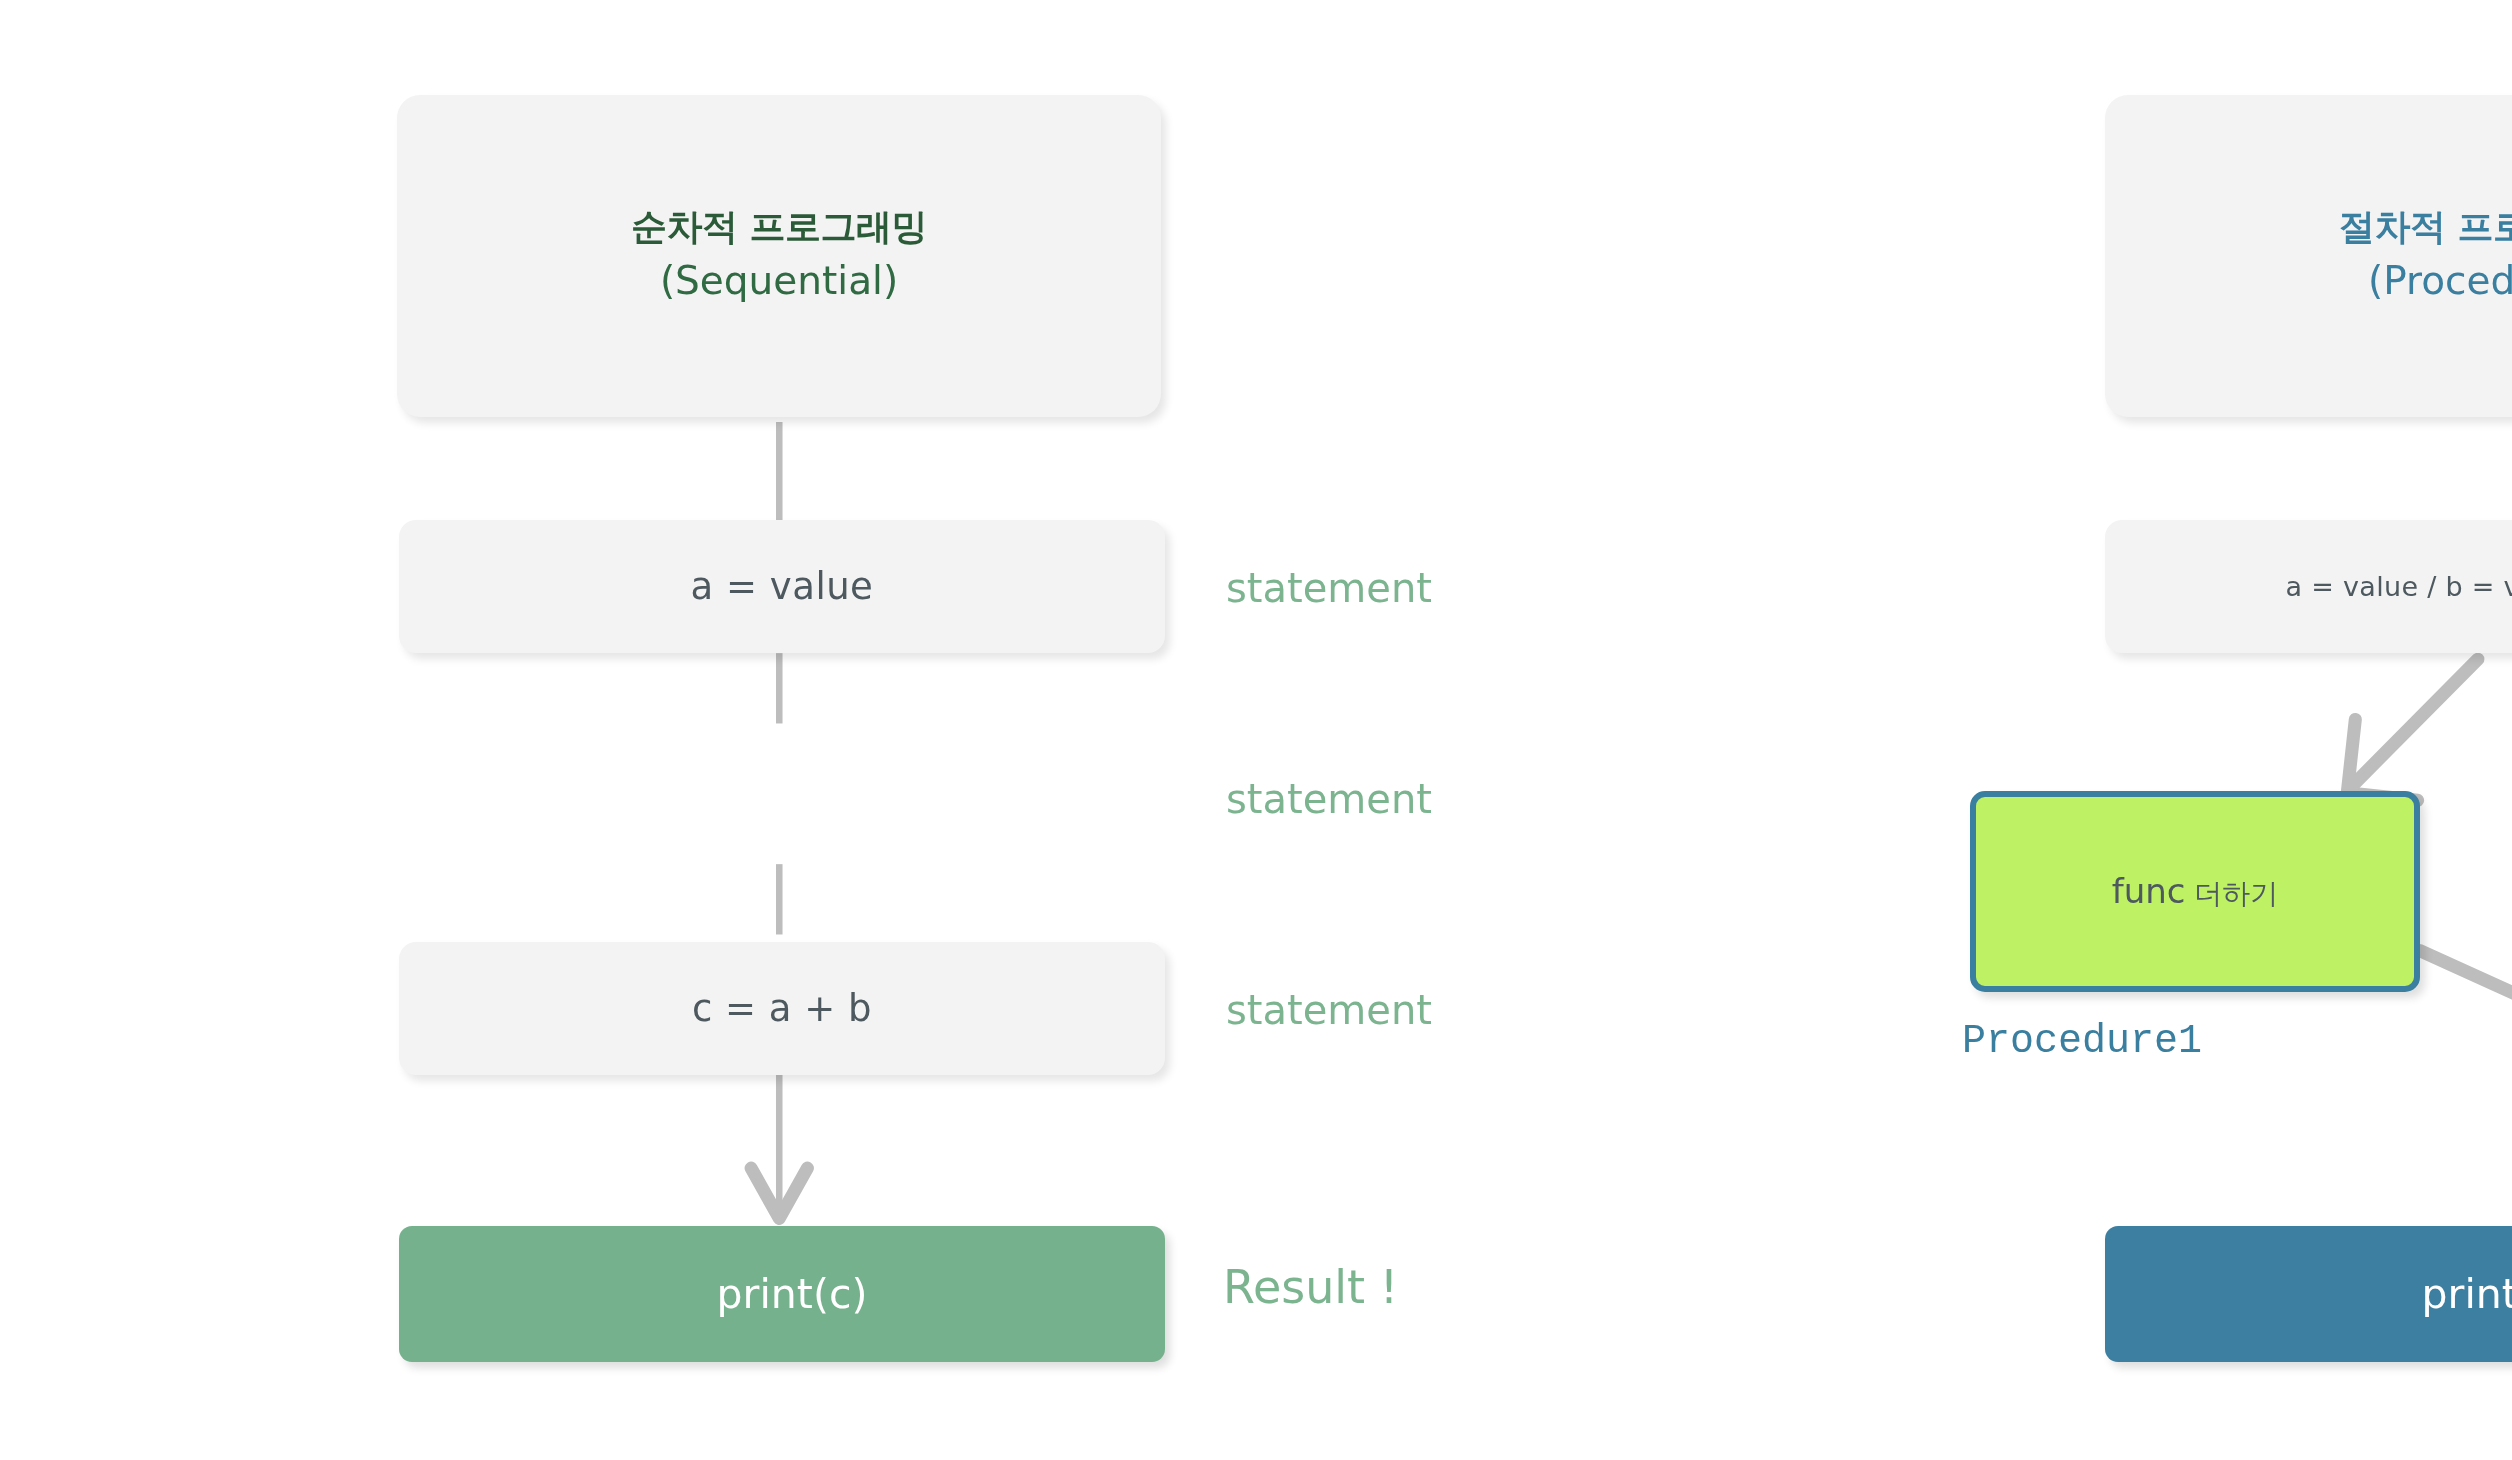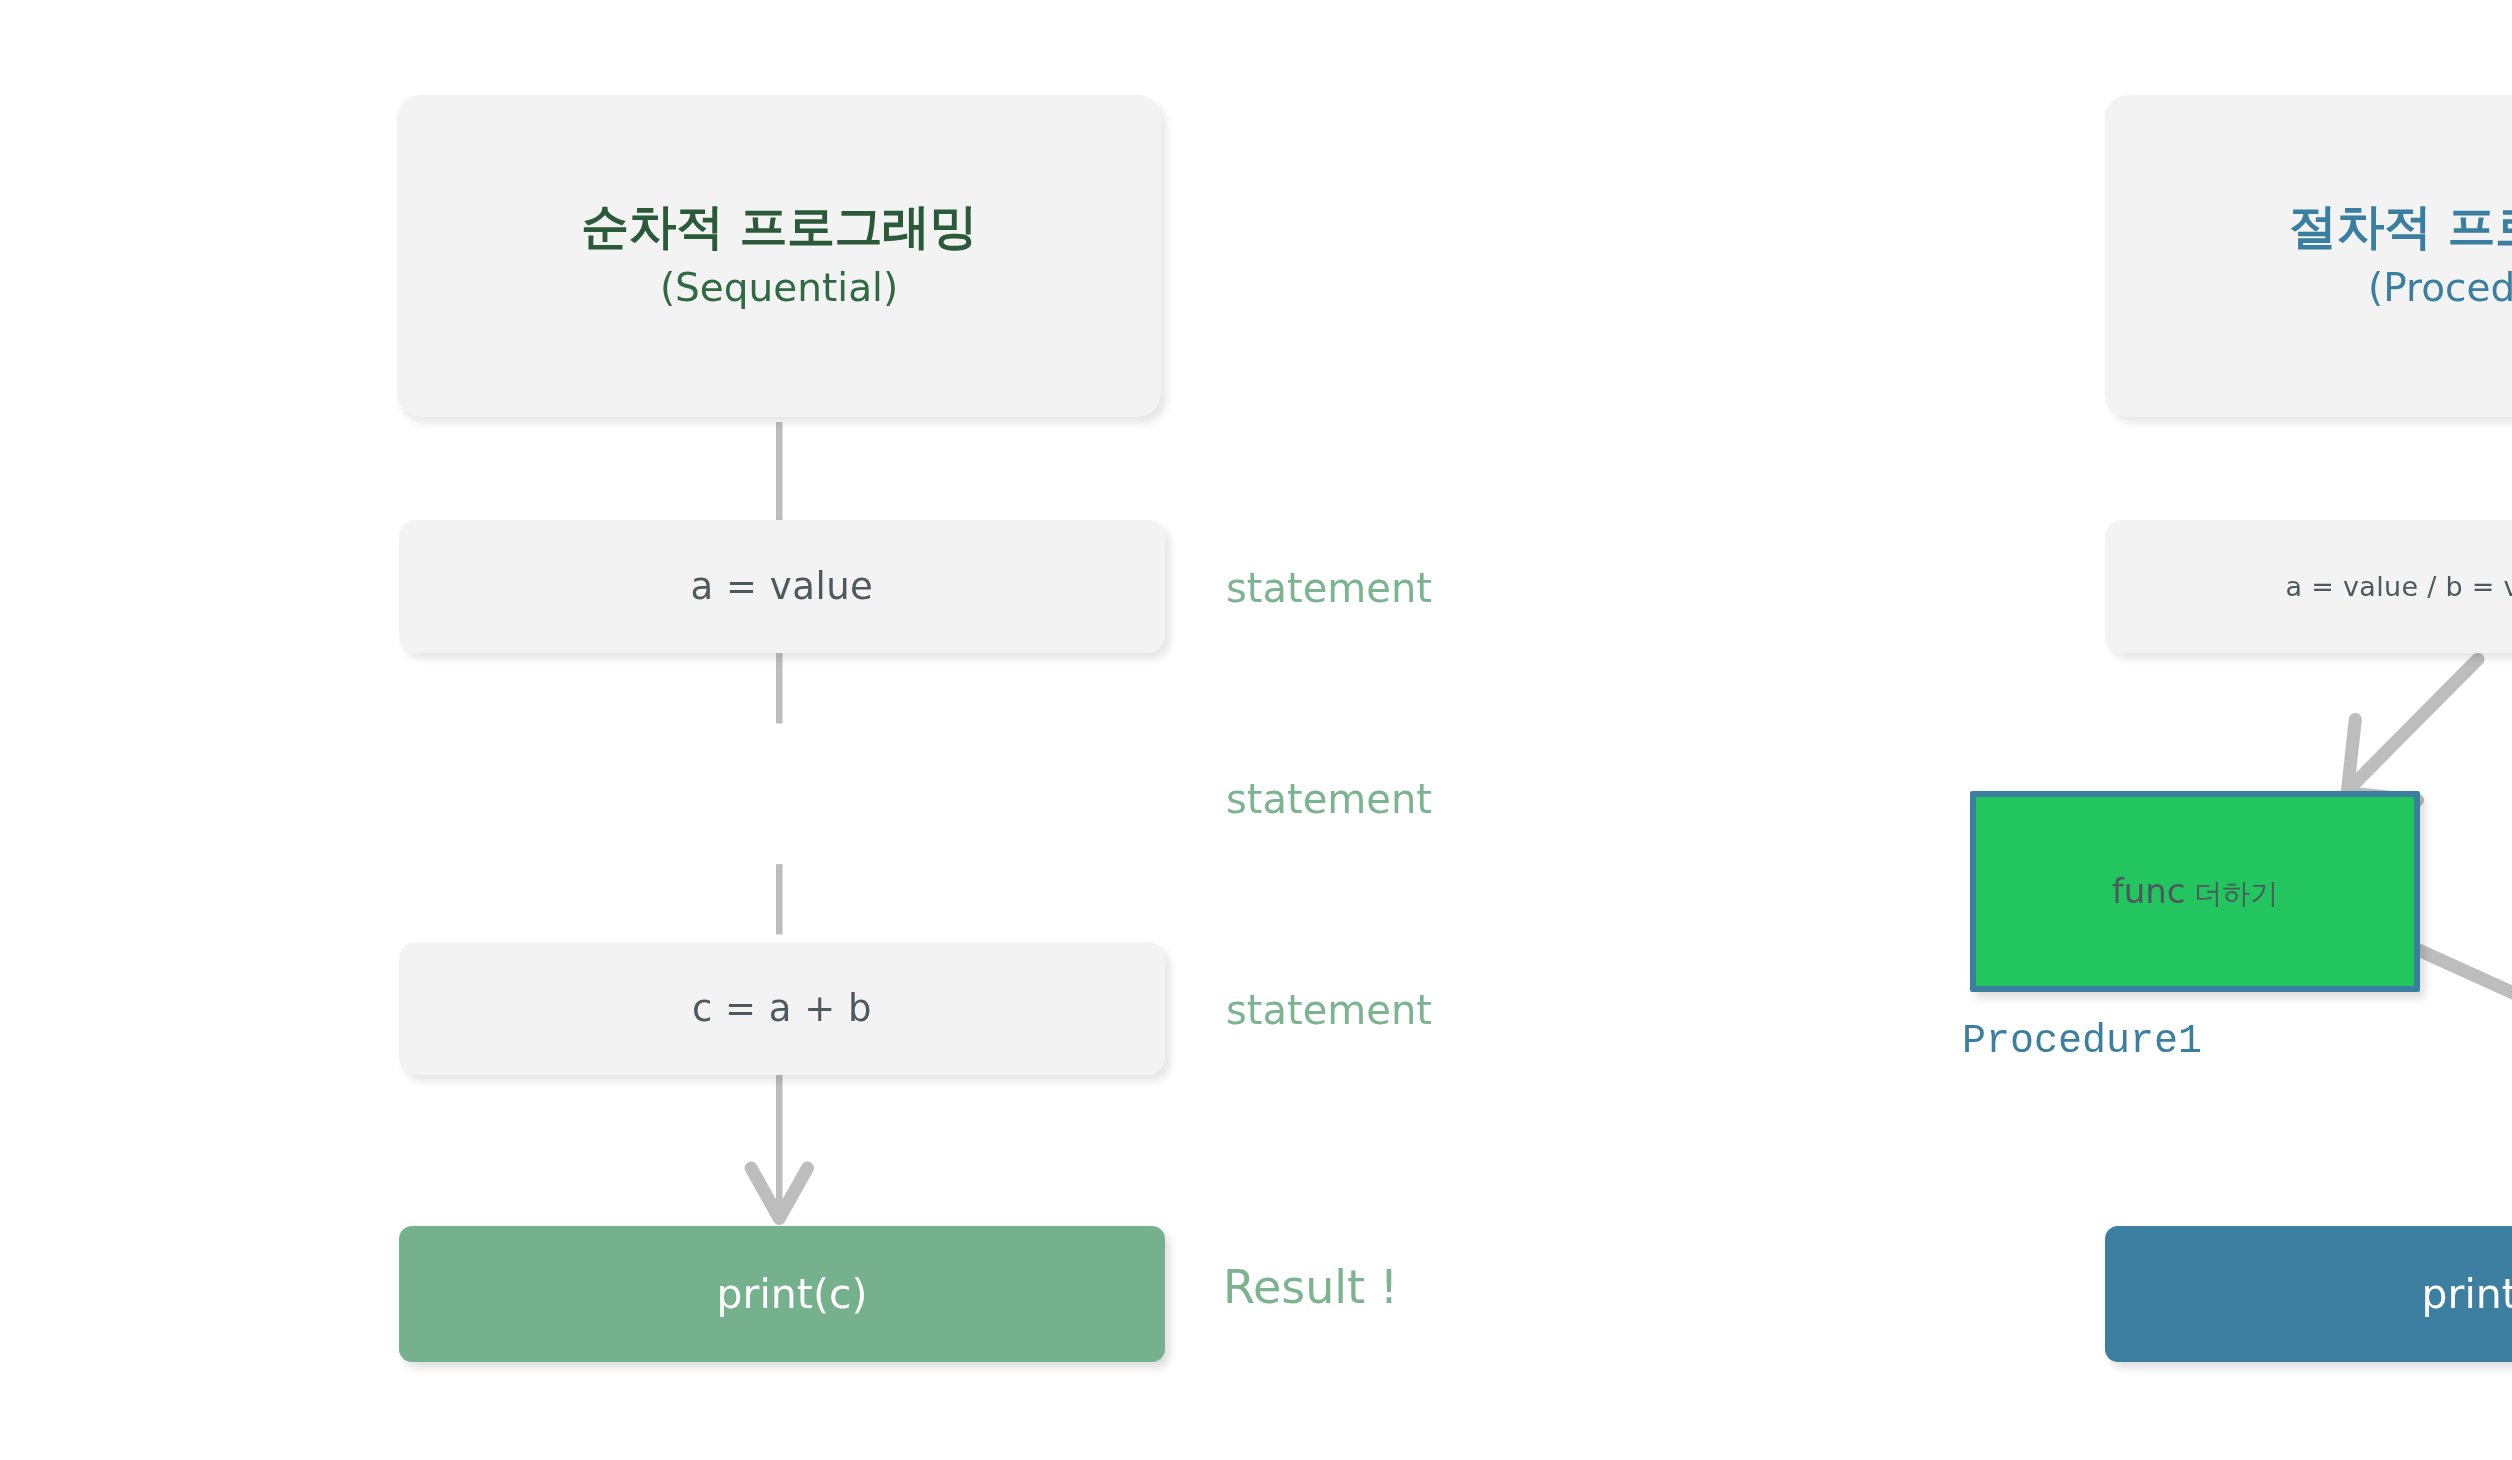--- a/index.html
+++ b/index.html
@@ -36,21 +36,21 @@
     box-shadow: 5px 6px 8px rgba(0,0,0,0.10);
   }
 
   
   .header-card {
     border-radius: 23px;
     padding: 0 20px;
   }
   .header-title {
     font-weight: 700;
-    font-size: 48px;
+    font-size: 36px;
     line-height: 1.12;
     letter-spacing: -0.5px;
     text-align: center;
     white-space: nowrap;
   }
   .header-sub {
     font-size: 39px;
     line-height: 1.2;
     text-align: center;
     margin-top: 11px;
@@ -68,23 +68,23 @@
     letter-spacing: 0.5px;
     white-space: nowrap;
   }
   .data-card .stmt-text {
     font-size: 27px;
     letter-spacing: 0.3px;
   }
 
   
   .func-card {
-    background: #22c55e;
+    background: #bef264;
     border: 6.5px solid #3a7fa0;
-    border-radius: 2px;
+    border-radius: 15px;
     box-shadow: 5px 6px 8px rgba(0,0,0,0.13);
   }
   .func-text {
     color: #4d595f;
     font-size: 34px;
     white-space: nowrap;
   }
   .func-text .kr { font-size: 28px; }
 
   

